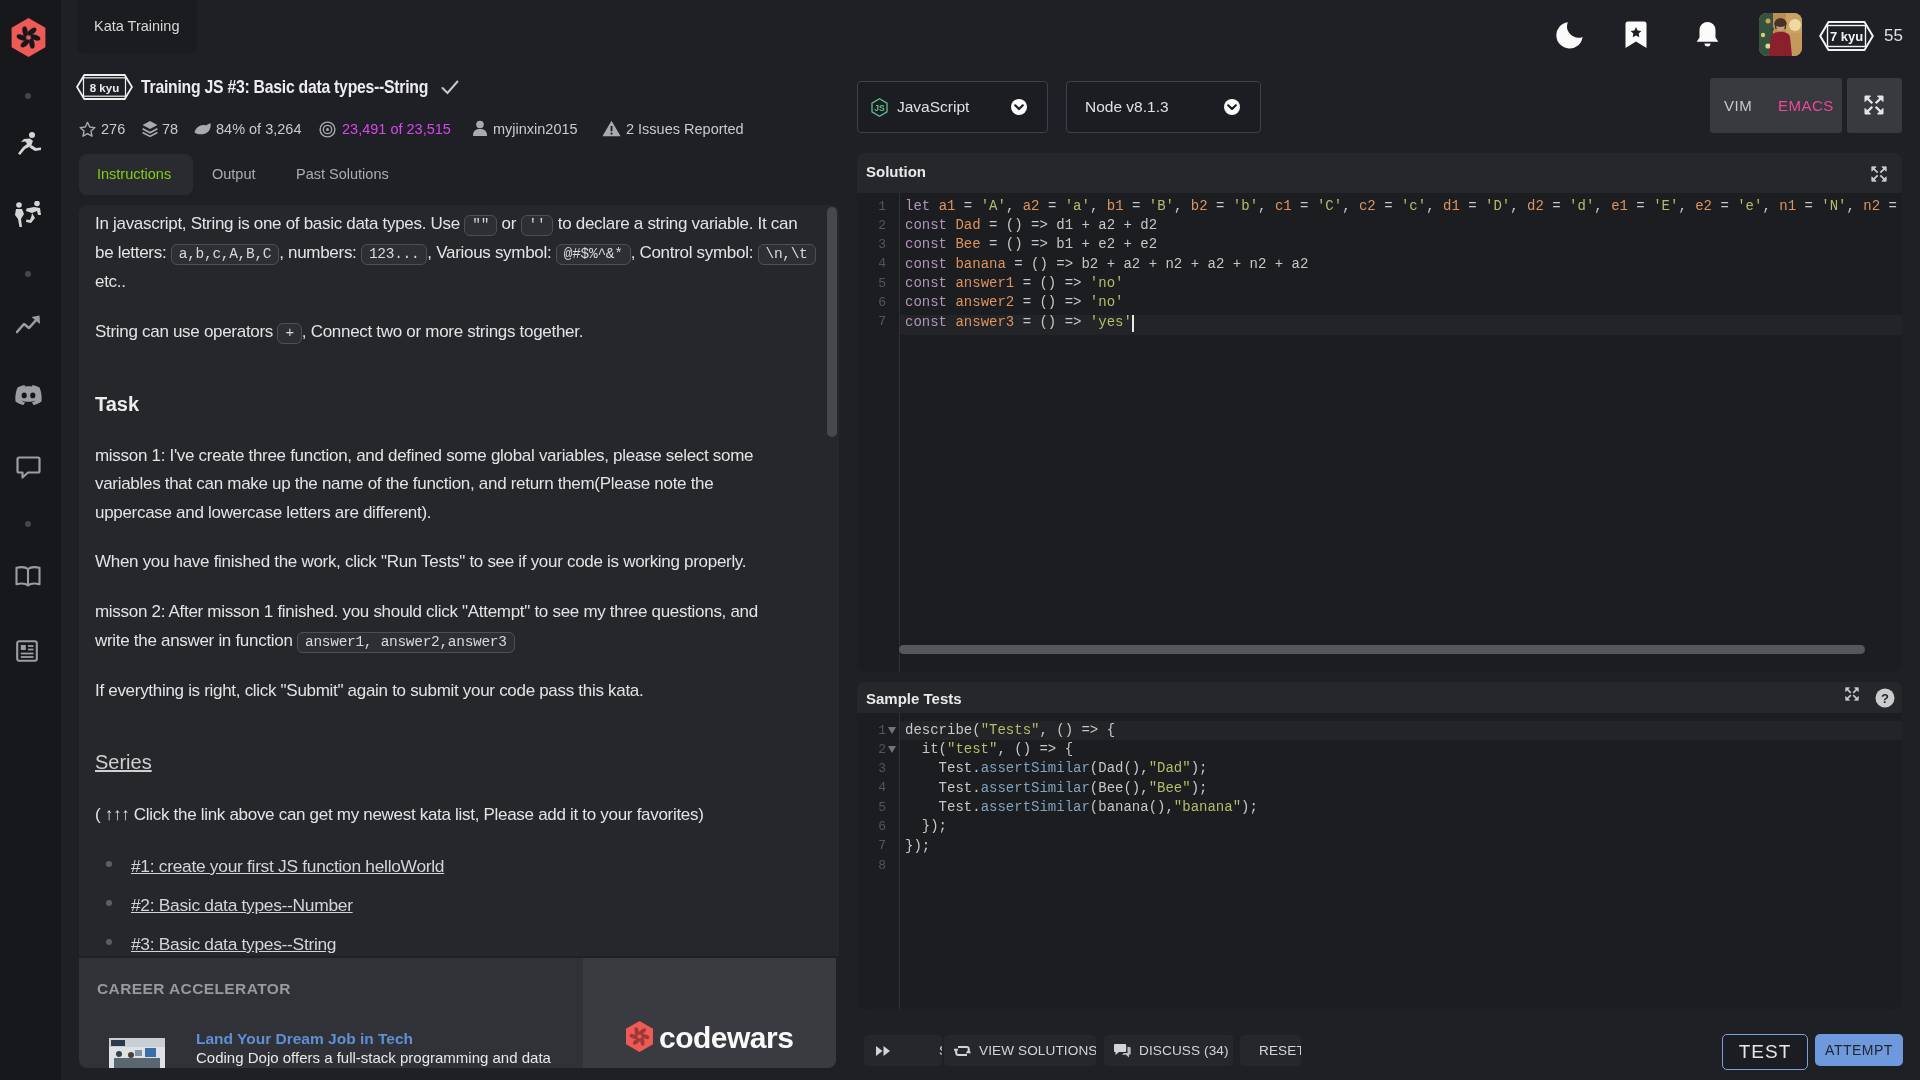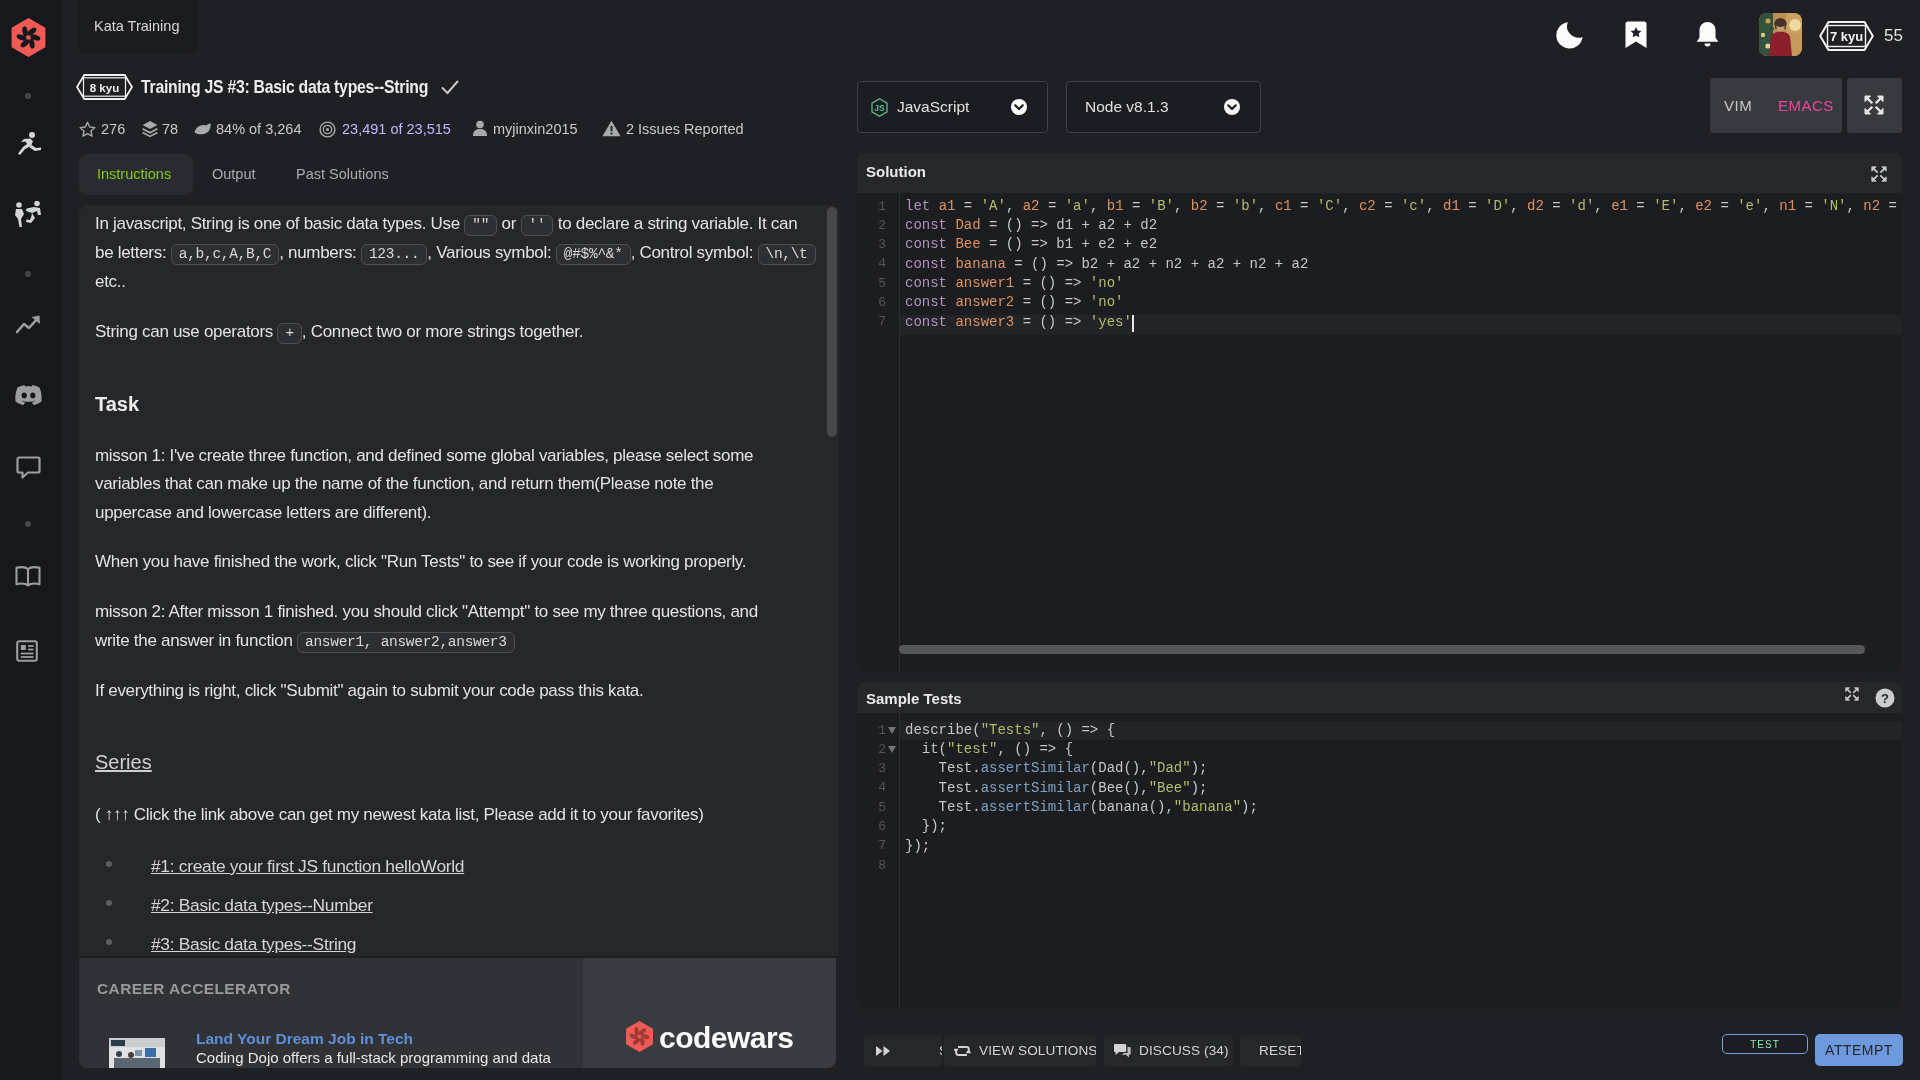--- a/index.html
+++ b/index.html
@@ -9,21 +9,21 @@
   .kw { color:#b294bb;margin-top:20px; } .vr { color:#de935f; } .st { color:#b5bd68; }
   .fn { color:#81a2be; }
   .cline { position:absolute; left:905px; font-family:"Liberation Mono",monospace;
     font-size:14px; line-height:19.33px; white-space:pre; color:#c5c8c6; }
   .lnum { position:absolute; left:857px; width:29px; text-align:right;
     font-family:"Liberation Mono",monospace; font-size:13px; line-height:19.33px; color:#53555b; }
   .itext { position:absolute; left:95px; font-size:17px; letter-spacing:-0.3px;
     line-height:29px; color:#e2e3e5; white-space:nowrap; }
   .icode { font-family:"Liberation Mono",monospace; font-size:14.5px; background:#2e2f34;
     border:1px solid #4e4f55; border-radius:6px; padding:1px 7px 2px 7px; color:#d8d9db; }
-  .blink { color:#d4d5d8; text-decoration:underline; font-size:17.4px; letter-spacing:-0.3px;margin-left:20px; }
+  .blink { color:#d4d5d8; text-decoration:underline; font-size:17.4px; letter-spacing:-0.3px; }
   .bdot { position:absolute; left:106px; width:6px; height:6px; border-radius:50%; background:#5c5e63; }
   .btn svg { flex-shrink:0; }
   .btn { position:absolute; top:1035px; height:31px; white-space:nowrap; overflow:hidden; background:#26272b; border-radius:4px;
     color:#d2d3d6; font-size:13.6px; letter-spacing:0.1px; display:flex; align-items:center; }
 </style>
 </head>
 <body>
 <div class="abs" style="left:0;top:0;width:1920px;height:1080px;">
 
 <div class="abs" style="left:0;top:0;width:61px;height:1080px;background:#17181b;"></div>
@@ -155,21 +155,21 @@
 <div class="abs" style="left:162px;top:121px;font-size:14.5px;color:#c9cacd;">78</div>
 <svg class="abs" style="left:194px;top:123px;" width="17" height="13" viewBox="0 0 17 13">
   <path d="M0.5 9.5 C2 4 7 1 12 2.5 C13.5 1.5 15 0.5 16.5 0.2 C16.9 2 16.7 3.8 16 5.5 C15 9.5 10 12 5 11.2 C3.2 11 1.6 10.4 0.5 9.5 Z" fill="#a8aaae"></path>
 </svg>
 <div class="abs" style="left:216px;top:121px;font-size:14.5px;color:#c9cacd;">84% of 3,264</div>
 <svg class="abs" style="left:319px;top:121px;" width="17" height="17" viewBox="0 0 17 17">
   <circle cx="8.5" cy="8.5" r="7.4" fill="none" stroke="#a8aaae" stroke-width="1.4"></circle>
   <circle cx="8.5" cy="8.5" r="4.2" fill="none" stroke="#a8aaae" stroke-width="1.3"></circle>
   <circle cx="8.5" cy="8.5" r="1.5" fill="#a8aaae"></circle>
 </svg>
-<div class="abs" style="left:342px;top:121px;font-size:14.5px;color:#c4b5fd;">23,491 of 23,515</div>
+<div class="abs" style="left:342px;top:121px;font-size:14.5px;color:#d946ef;">23,491 of 23,515</div>
 <svg class="abs" style="left:472px;top:120px;" width="16" height="17" viewBox="0 0 16 17">
   <circle cx="8" cy="4.5" r="3.8" fill="#a8aaae"></circle>
   <path d="M1 16 C1 10.5 4 9 8 9 C12 9 15 10.5 15 16 Z" fill="#a8aaae"></path>
 </svg>
 <div class="abs" style="left:493px;top:121px;font-size:14.5px;color:#c9cacd;">myjinxin2015</div>
 <svg class="abs" style="left:602px;top:120px;" width="19" height="17" viewBox="0 0 19 17">
   <path d="M9.5 0.8 L18.6 16.2 H0.4 Z" fill="#a8aaae"></path>
   <rect x="8.6" y="6" width="1.9" height="5.2" fill="#1f2025"></rect>
   <rect x="8.6" y="12.6" width="1.9" height="1.9" fill="#1f2025"></rect>
 </svg>
@@ -367,14 +367,14 @@
 <div class="btn" style="left:1104px;width:129px;">
   <svg style="margin-left:10px;" width="17" height="15" viewBox="0 0 17 15" fill="#d2d3d6">
     <path d="M1 1 h10 a1.2 1.2 0 0 1 1.2 1.2 v5.6 a1.2 1.2 0 0 1 -1.2 1.2 h-6 l-3.5 3 v-3 h-0.5 a1.2 1.2 0 0 1 -1.2 -1.2 v-5.6 a1.2 1.2 0 0 1 1.2 -1.2 z"></path>
     <path d="M13.5 4 h2 a1.2 1.2 0 0 1 1.2 1.2 v5.3 a1.2 1.2 0 0 1 -1.2 1.2 h-0.5 v2.8 l-3.2 -2.8 h-4 l2 -1.8 h3.7 z" opacity="0.85"></path>
   </svg>
   <span style="margin-left:8px;">DISCUSS (34)</span>
 </div>
 <div class="btn" style="left:1240px;width:61px;">
     <span style="margin-left:19px;">RESET</span>
   </div>
-<div class="abs" style="left:1722px;top:1034px;width:86px;height:20px;border:1.5px solid #7ea0da;border-radius:5px;background:#1c1d22;color:#86efac;font-size:10px;letter-spacing:1px;display:flex;align-items:center;justify-content:center;">TEST</div>
+<div class="abs" style="left:1722px;top:1034px;width:86px;height:36px;border:1.5px solid #7ea0da;border-radius:5px;background:#1c1d22;color:#e5e5e5;font-size:19px;letter-spacing:1px;display:flex;align-items:center;justify-content:center;">TEST</div>
 <div class="abs" style="left:1815px;top:1034px;width:88px;height:32px;background:#6f99dd;border-radius:5px;color:#23262c;font-size:14px;letter-spacing:0.5px;display:flex;align-items:center;justify-content:center;">ATTEMPT</div>
 
 </body></html>

